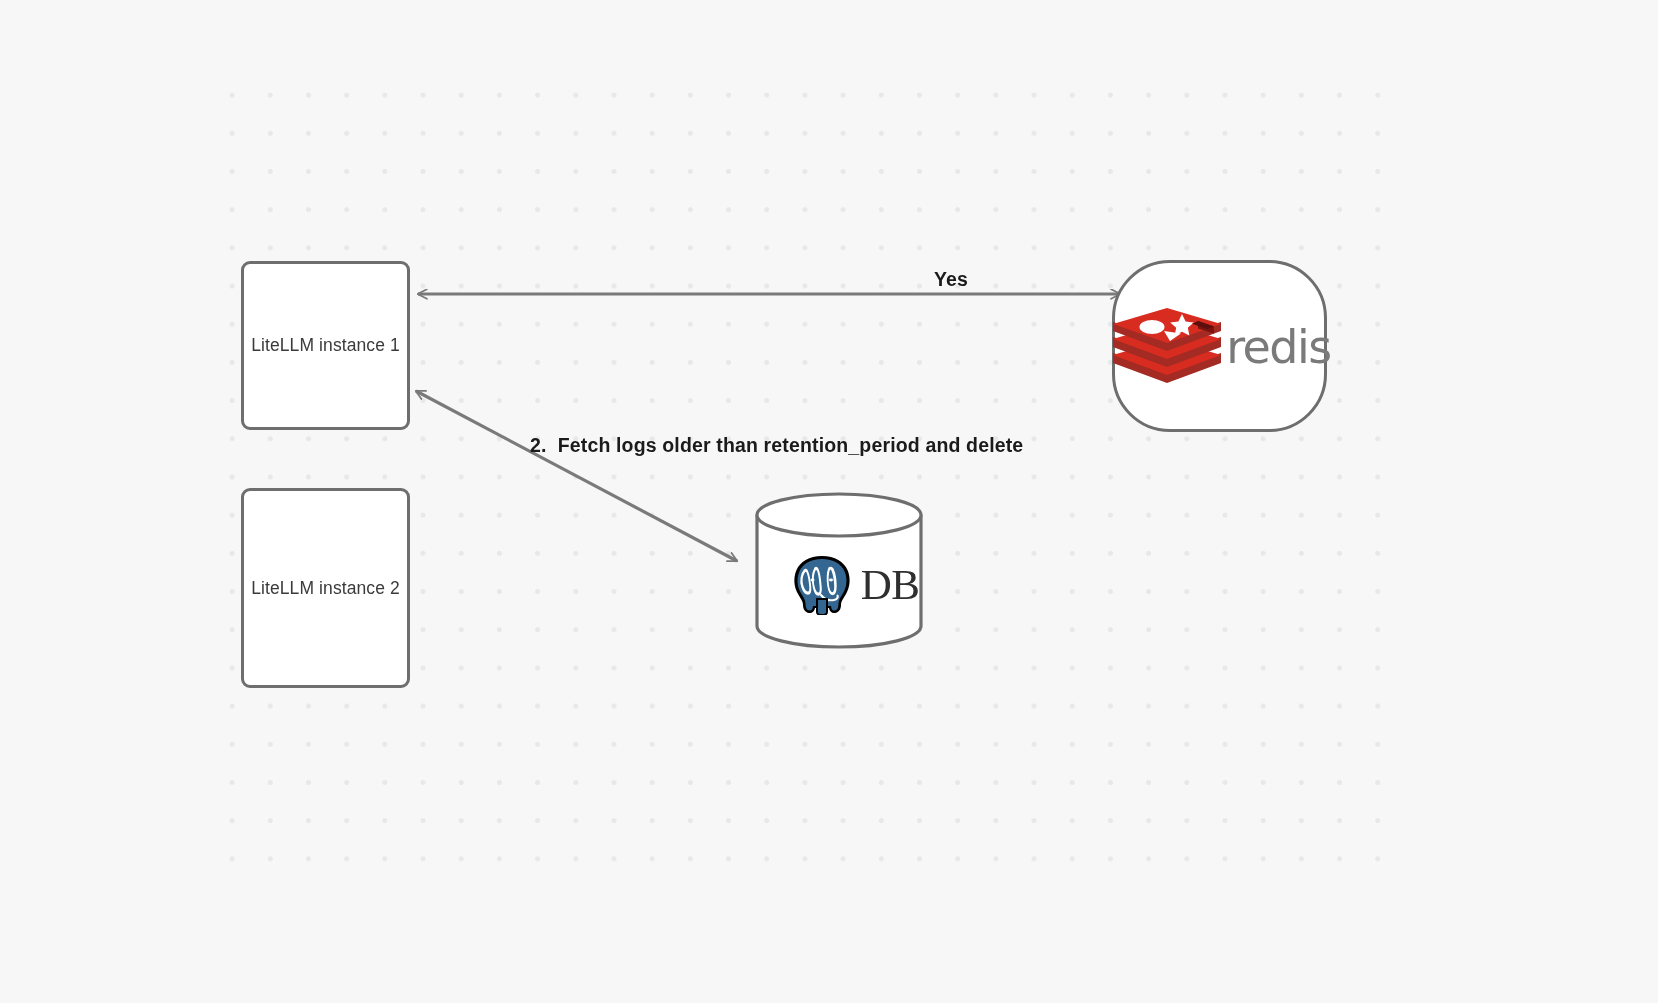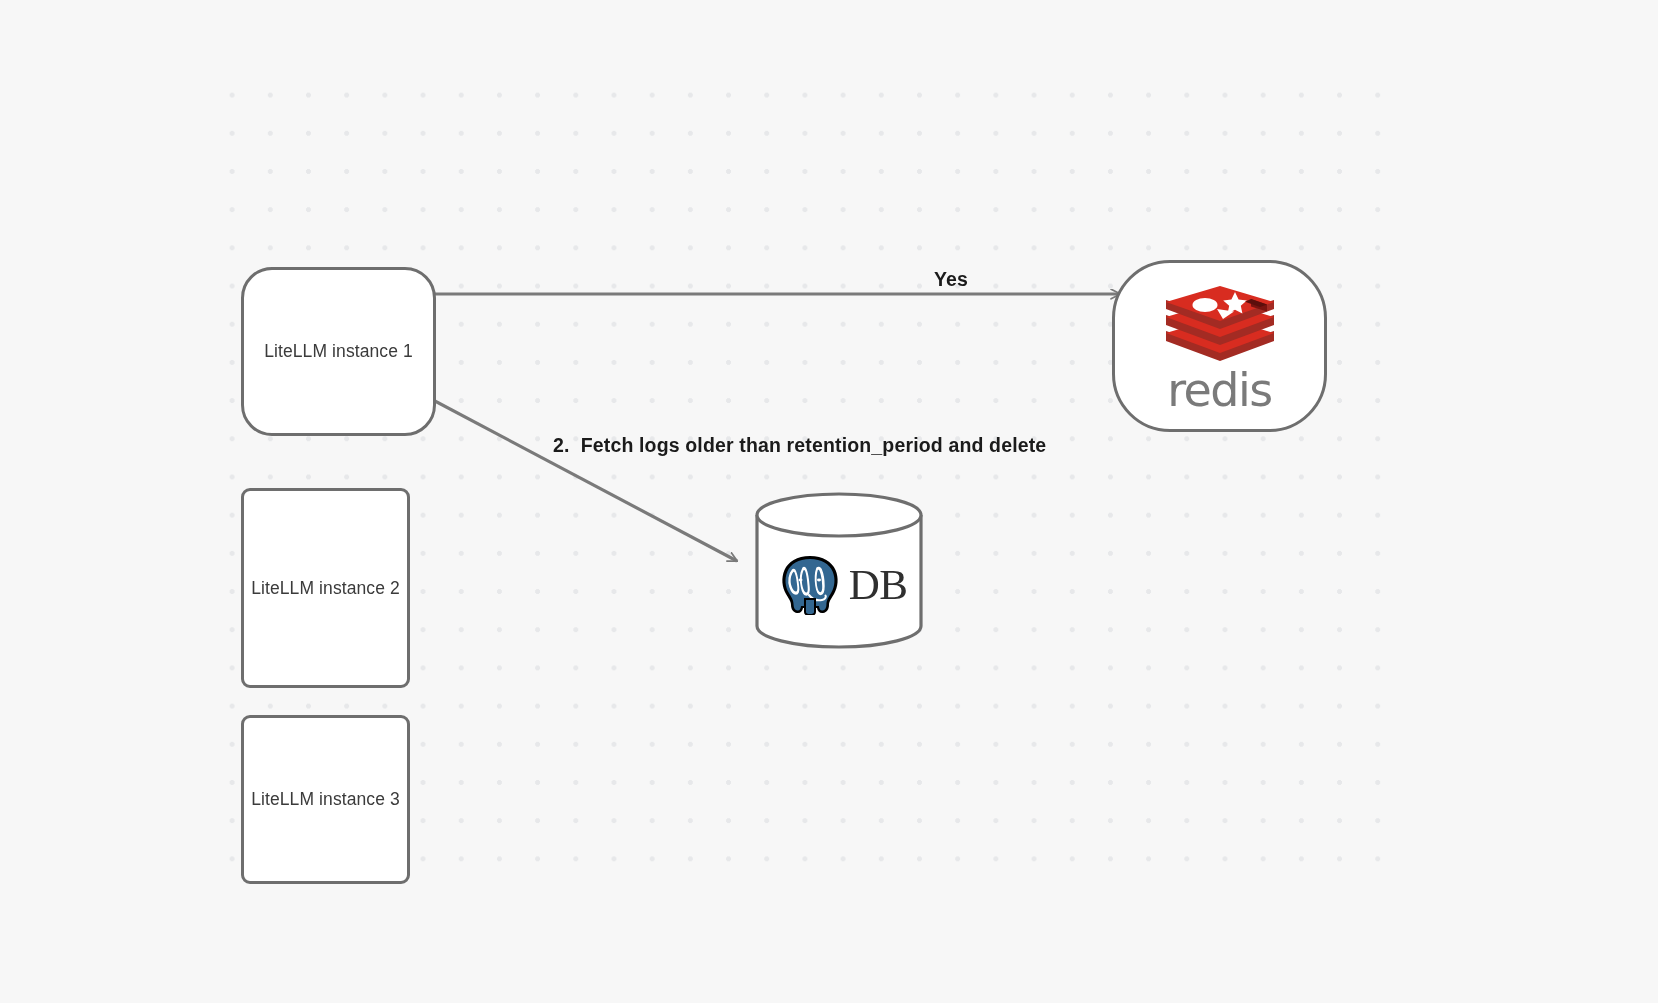--- a/index.html
+++ b/index.html
@@ -46,42 +46,42 @@
     justify-content: center;
     box-sizing: border-box;
   }
   .node-label {
     font-size: 17.5px;
     color: #3b3b3b;
     font-family: "Liberation Sans", sans-serif;
     letter-spacing: 0.1px;
     text-align: center;
   }
-  #instance-1 { left: 241px; top: 267px;  width: 195px; height: 169px; border-radius: 31px; }
+  #instance-1 { left: 241px; top: 261px;  width: 169px; height: 169px; }
   #instance-2 { left: 241px; top: 488px;  width: 169px; height: 200px; }
   #instance-3 { left: 241px; top: 715px;  width: 169px; height: 169px; }
 
   #redis-node {
     position: absolute;
     left: 1112px;
     top: 260px;
     width: 215px;
     height: 172px;
     background: #ffffff;
     border: 3px solid #6e6e6e;
     border-radius: 58px;
     box-sizing: border-box;
     display: flex;
     flex-direction: column;
     align-items: center;
     justify-content: center;
   }
   #redis-logo-wrap {
     display: flex;
-    flex-direction: column;
+    flex-direction: row;
     align-items: center;
     justify-content: center;
     margin-top: 2px;
   }
   #redis-wordmark {
     font-size: 46px;
     color: #7a7a7a;
     font-family: "DejaVu Sans", sans-serif;
     letter-spacing: -1.5px;
     line-height: 0.92;
@@ -91,21 +91,21 @@
 
   #db-node {
     position: absolute;
     left: 754px;
     top: 492px;
     width: 170px;
     height: 157px;
   }
   #db-inner-label {
     position: absolute;
-    left: 4px;
+    left: 16px;
     top: 0;
     width: 170px;
     height: 157px;
     display: flex;
     align-items: center;
     justify-content: center;
     gap: 8px;
     padding-top: 28px;
     box-sizing: border-box;
   }
@@ -122,21 +122,21 @@
     position: absolute;
     font-family: "Liberation Sans", sans-serif;
     font-weight: bold;
     color: #1b1b1b;
     white-space: pre;
     font-size: 19.5px;
     letter-spacing: 0.15px;
   }
   #label-step-1 { left: 476px; top: 268px; }
   #label-yes    { left: 934px; top: 268px; }
-  #label-step-2 { left: 553px; top: 434px; }
+  #label-step-2 { left: 530px; top: 434px; }
 </style>
 </head>
 <body>
 
 <div id="canvas">
 
   <div id="dot-grid"></div>
 
   <svg id="edge-layer" viewBox="0 0 1658 1003" width="1658" height="1003">
     <defs>
@@ -154,23 +154,20 @@
   </svg>
 
   <div class="node-box" id="instance-1">
     <span class="node-label">LiteLLM instance 1</span>
   </div>
 
   <div class="node-box" id="instance-2">
     <span class="node-label">LiteLLM instance 2</span>
   </div>
 
-  <div class="node-box" id="instance-3">
-    <span class="node-label">LiteLLM instance 3</span>
-  </div>
 
   <div id="redis-node">
     <div id="redis-logo-wrap">
       <svg width="118" height="85" viewBox="0 0 118 85">
 
         <path d="M 59 78 L 5 58 L 5 48 L 59 66 L 113 48 L 113 58 Z" fill="#a32b23"></path>
         <path d="M 59 70 L 5 50 L 59 34 L 113 50 Z" fill="#d82c20"></path>
 
         <path d="M 59 62 L 5 42 L 5 32 L 59 50 L 113 32 L 113 42 Z" fill="#a32b23"></path>
         <path d="M 59 54 L 5 34 L 59 18 L 113 34 Z" fill="#d82c20"></path>

